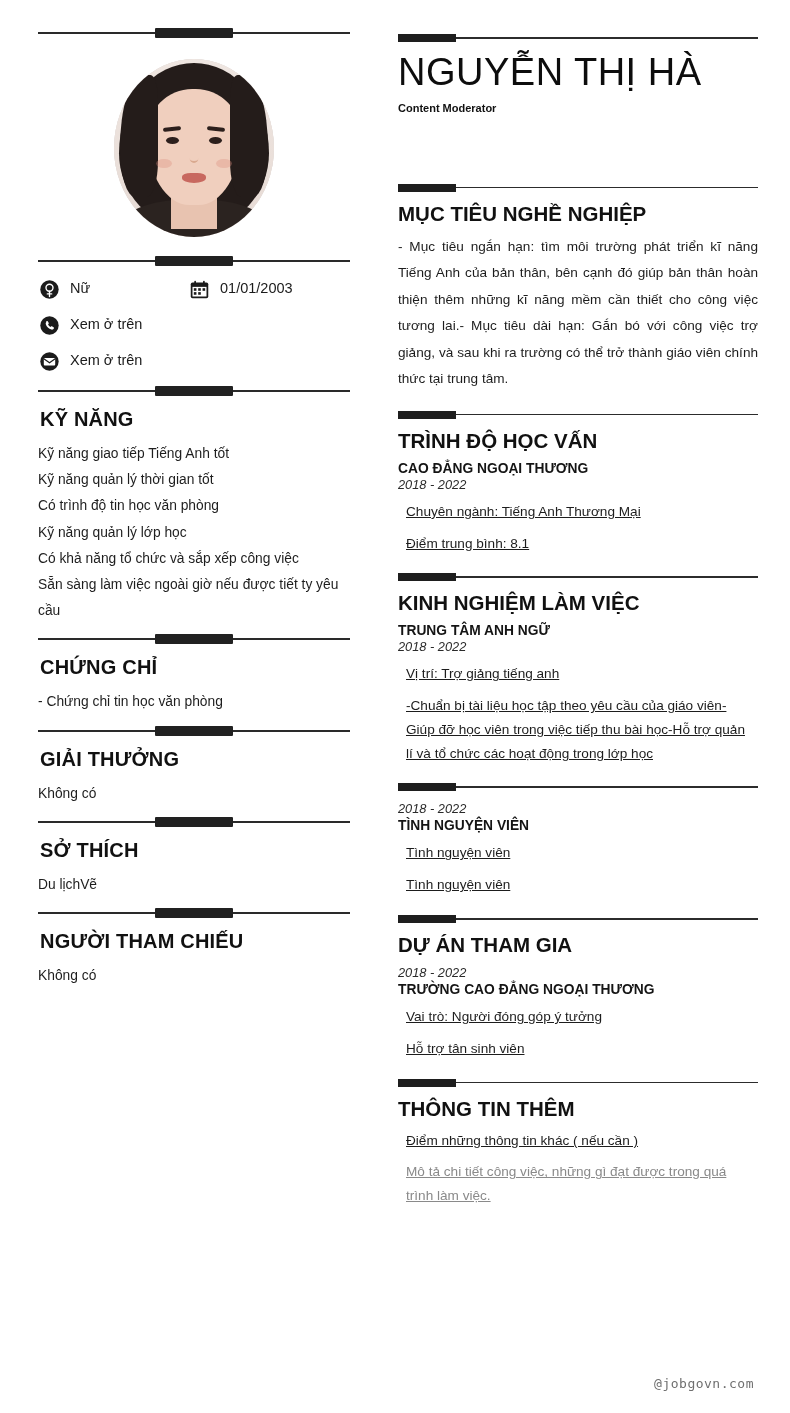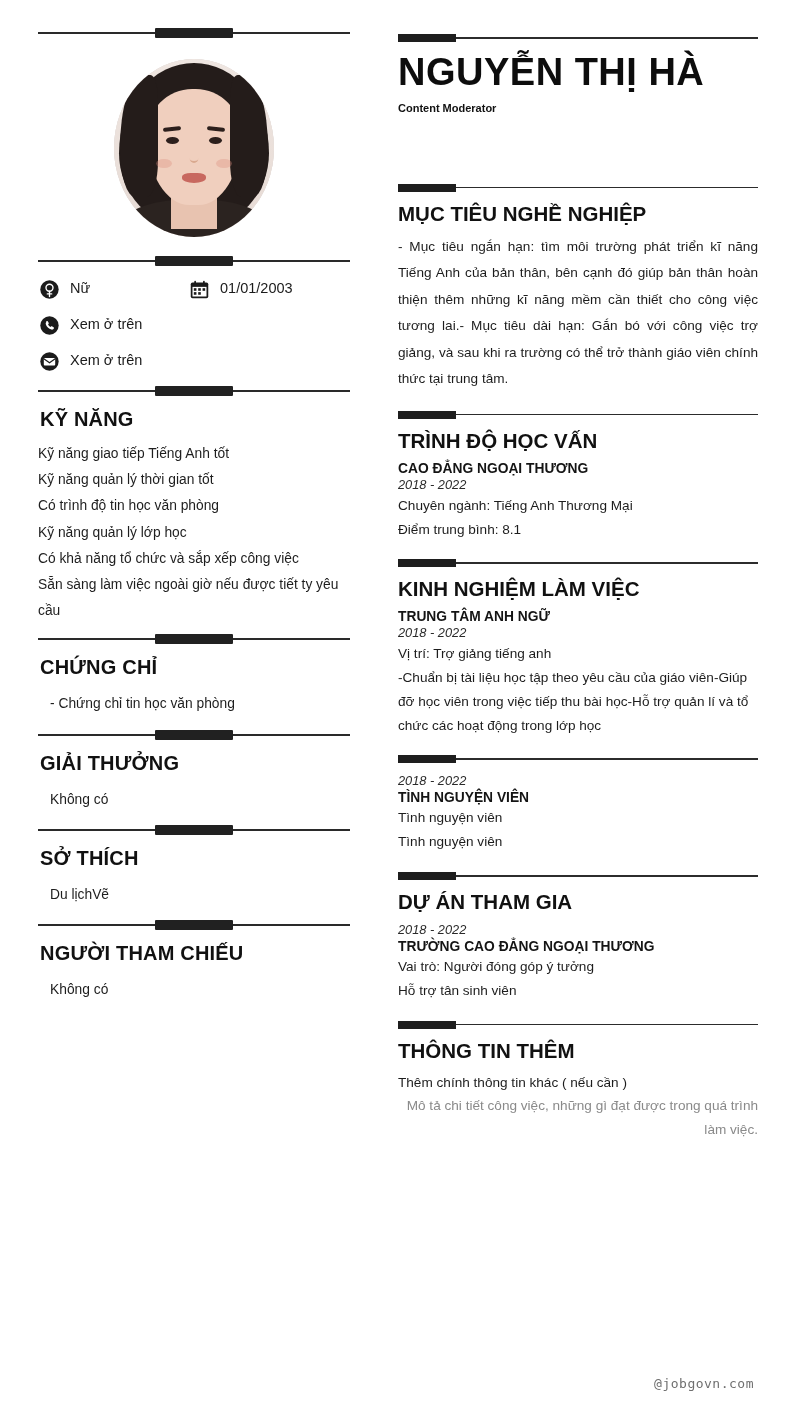--- a/index.html
+++ b/index.html
@@ -212,27 +212,27 @@
   }
   .left-list li {
     font-size: 13.8px;
     line-height: 1.9;
     color: #1e1e1e;
   }
   .left-para {
     font-size: 13.8px;
     line-height: 1.9;
     color: #1e1e1e;
-    margin: 12px;
+    margin: 0;
   }
 
   
   .name {
     font-size: 38px;
-    font-weight: bold;
+    font-weight: normal;
     letter-spacing: .5px;
     margin: 2px 0 8px 0;
     line-height: 1.1;
     color: #0d0d0d;
   }
   .job-title {
     font-size: 11px;
     font-weight: bold;
     margin: 0 0 6px 0;
     color: #111;
@@ -259,25 +259,25 @@
   .years {
     font-size: 12.8px;
     font-style: italic;
     color: #2a2a2a;
     margin: 0 0 2px 0;
   }
   .rline {
     font-size: 13.6px;
     line-height: 1.75;
     color: #1d1d1d;
-    margin: 0;
+    margin: 8px;
+    text-decoration: underline;
   }
   .muted {
     color: #8a8a8a;
-    text-align: right;
   }
 
   .watermark {
     position: absolute;
     right: 36px;
     bottom: 22px;
     font-family: "DejaVu Sans Mono", monospace;
     font-size: 13px;
     color: #6f6f6f;
     letter-spacing: .5px;
@@ -487,20 +487,20 @@
       <p class="rline">Vai trò: Người đóng góp ý tưởng</p>
       <p class="rline">Hỗ trợ tân sinh viên</p>
     </div>
 
     <div class="rdiv" style="margin-top:18px">
       <div class="thin"></div>
         <div class="stub"></div>
     </div>
     <h2 class="rsec-title">THÔNG TIN THÊM</h2>
     <div class="blk">
-      <p class="rline">Thêm chính thông tin khác ( nếu cần )</p>
+      <p class="rline">Điểm những thông tin khác ( nếu cần )</p>
       <p class="rline muted"> Mô tả chi tiết công việc, những gì đạt được trong quá trình làm việc.</p>
     </div>
 
   </div>
 </div>
 
 <div class="watermark">@jobgovn.com</div>
 
 </body></html>

